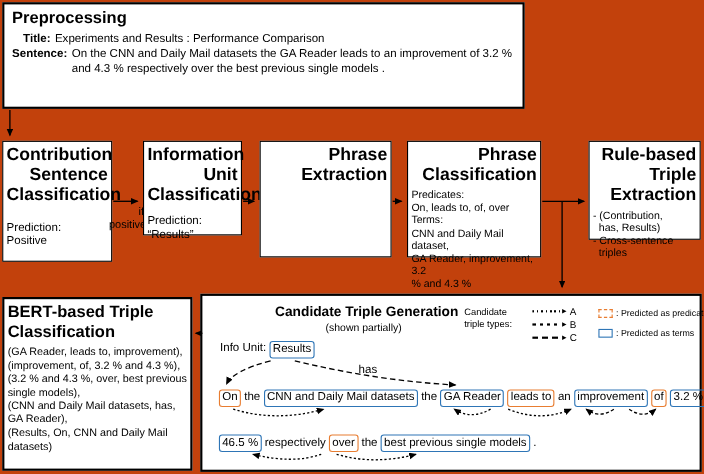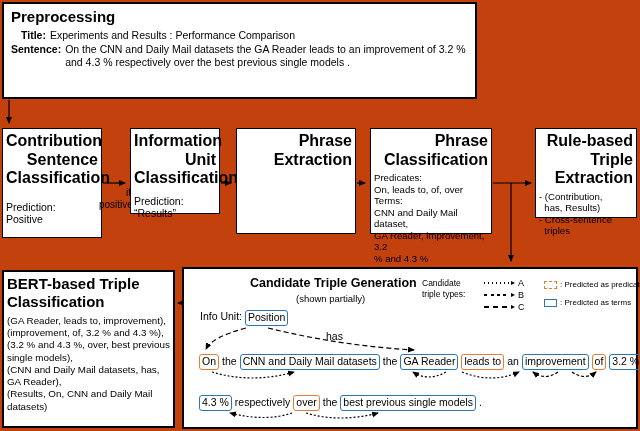--- a/index.html
+++ b/index.html
@@ -163,27 +163,27 @@
       <span class="swatch pred"></span>
       <span>: Predicted as predicates</span>
     </div>
     <div class="legend-row l1">
       <span class="swatch term"></span>
       <span>: Predicted as terms</span>
     </div>
 
     <div class="info-row">
       <span>Info Unit:</span>
-      <span class="tok term">Position</span>
+      <span class="tok term">Results</span>
     </div>
 
     <div class="has-label">has</div>
 
     <div id="sent-line1" class="sent sent-1"><span class="tok pred">On</span><span class="tok plain">the</span><span class="tok term">CNN and Daily Mail datasets</span><span class="tok plain">the</span><span class="tok term">GA Reader</span><span class="tok pred">leads to</span><span class="tok plain">an</span><span class="tok term">improvement</span><span class="tok pred">of</span><span class="tok term">3.2 % and</span></div>
-    <div id="sent-line2" class="sent sent-2"><span class="tok term">4.3 %</span><span class="tok plain">respectively</span><span class="tok pred">over</span><span class="tok plain">the</span><span class="tok term">best previous single models</span><span class="tok plain">.</span></div>
+    <div id="sent-line2" class="sent sent-2"><span class="tok term">46.5 %</span><span class="tok plain">respectively</span><span class="tok pred">over</span><span class="tok plain">the</span><span class="tok term">best previous single models</span><span class="tok plain">.</span></div>
   </div>
 
   <svg class="overlay" width="640" height="431" viewBox="0 0 640 431">
     <defs>
       <marker id="ah" markerUnits="userSpaceOnUse" markerWidth="9" markerHeight="8" refX="6" refY="3" orient="auto">
         <path d="M0,0 L7,3 L0,6 Z" fill="#000"></path>
       </marker>
     </defs>
     <g stroke="#000" stroke-width="1.2" fill="none">
       <line x1="9" y1="100" x2="9" y2="123" marker-end="url(#ah)"></line>

